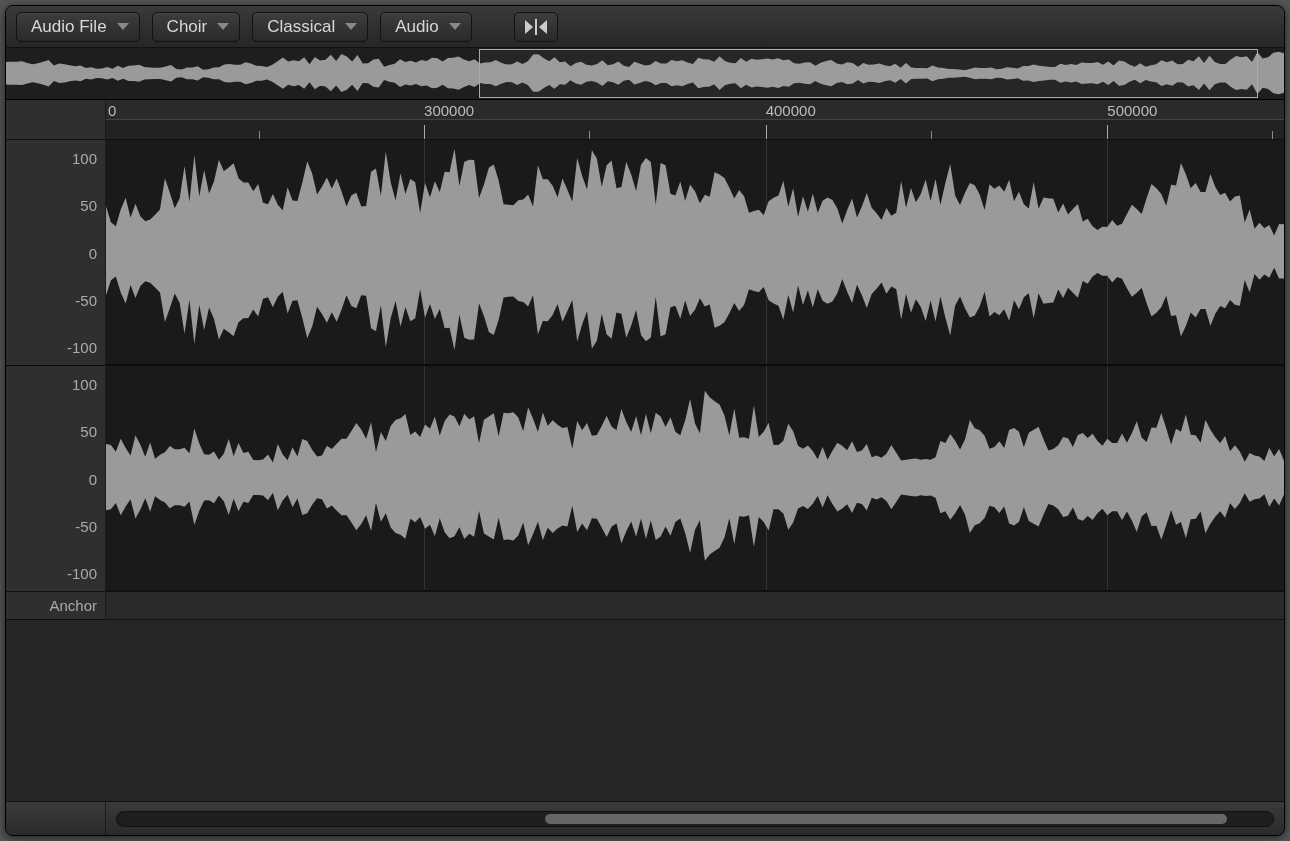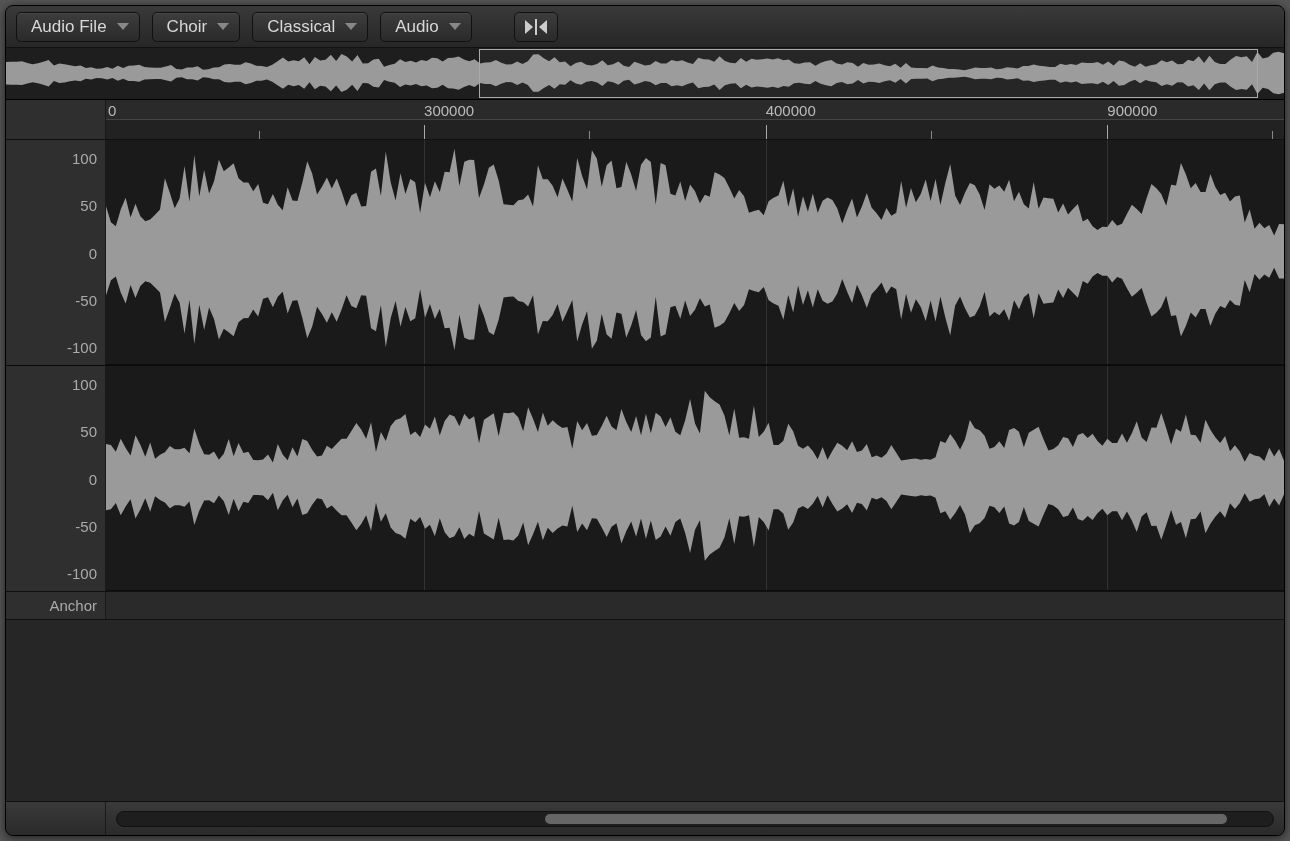--- a/index.html
+++ b/index.html
@@ -205,21 +205,21 @@
     <div class="ov-sel" id="ov-sel" style="left: 37%; right: 2%;"></div>
   </div>
 
   <div class="ruler-area">
     <div class="gutter"></div>
     <div class="ruler">
       <div class="ruler-top">
         <span class="ruler-label" style="left:2px">0</span>
         <span class="ruler-label" style="left:27%">300000</span>
         <span class="ruler-label" style="left:56%">400000</span>
-        <span class="ruler-label" style="left:85%">900000</span>
+        <span class="ruler-label" style="left:85%">500000</span>
       </div>
       <div class="ruler-bot">
         <span class="tick major" style="left:27%"></span>
         <span class="tick major" style="left:56%"></span>
         <span class="tick major" style="left:85%"></span>
         <span class="tick" style="left:13%"></span>
         <span class="tick" style="left:41%"></span>
         <span class="tick" style="left:70%"></span>
         <span class="tick" style="left:99%"></span>
       </div>

